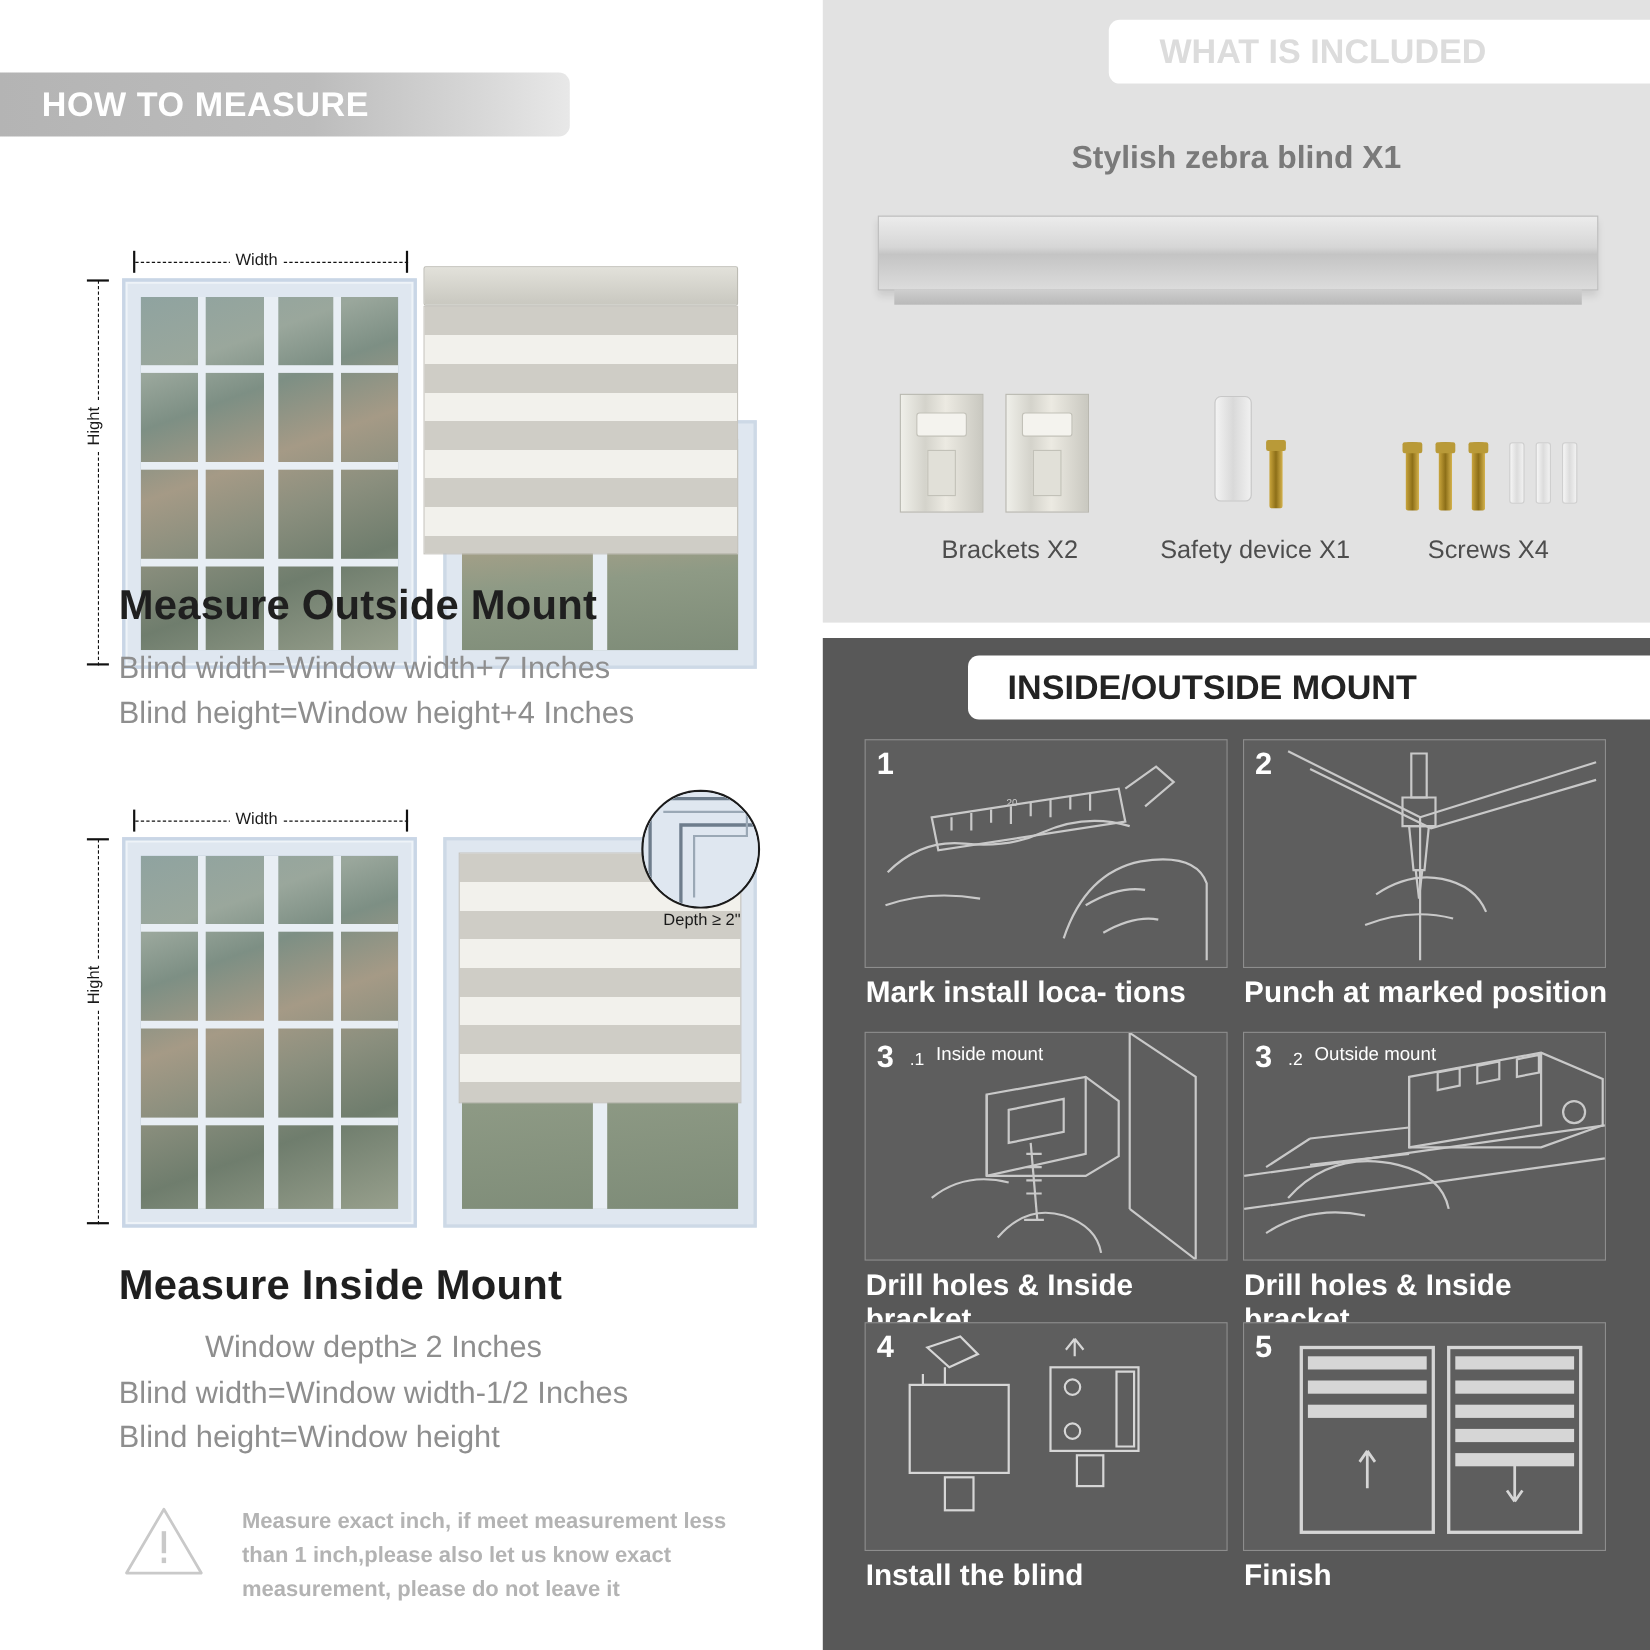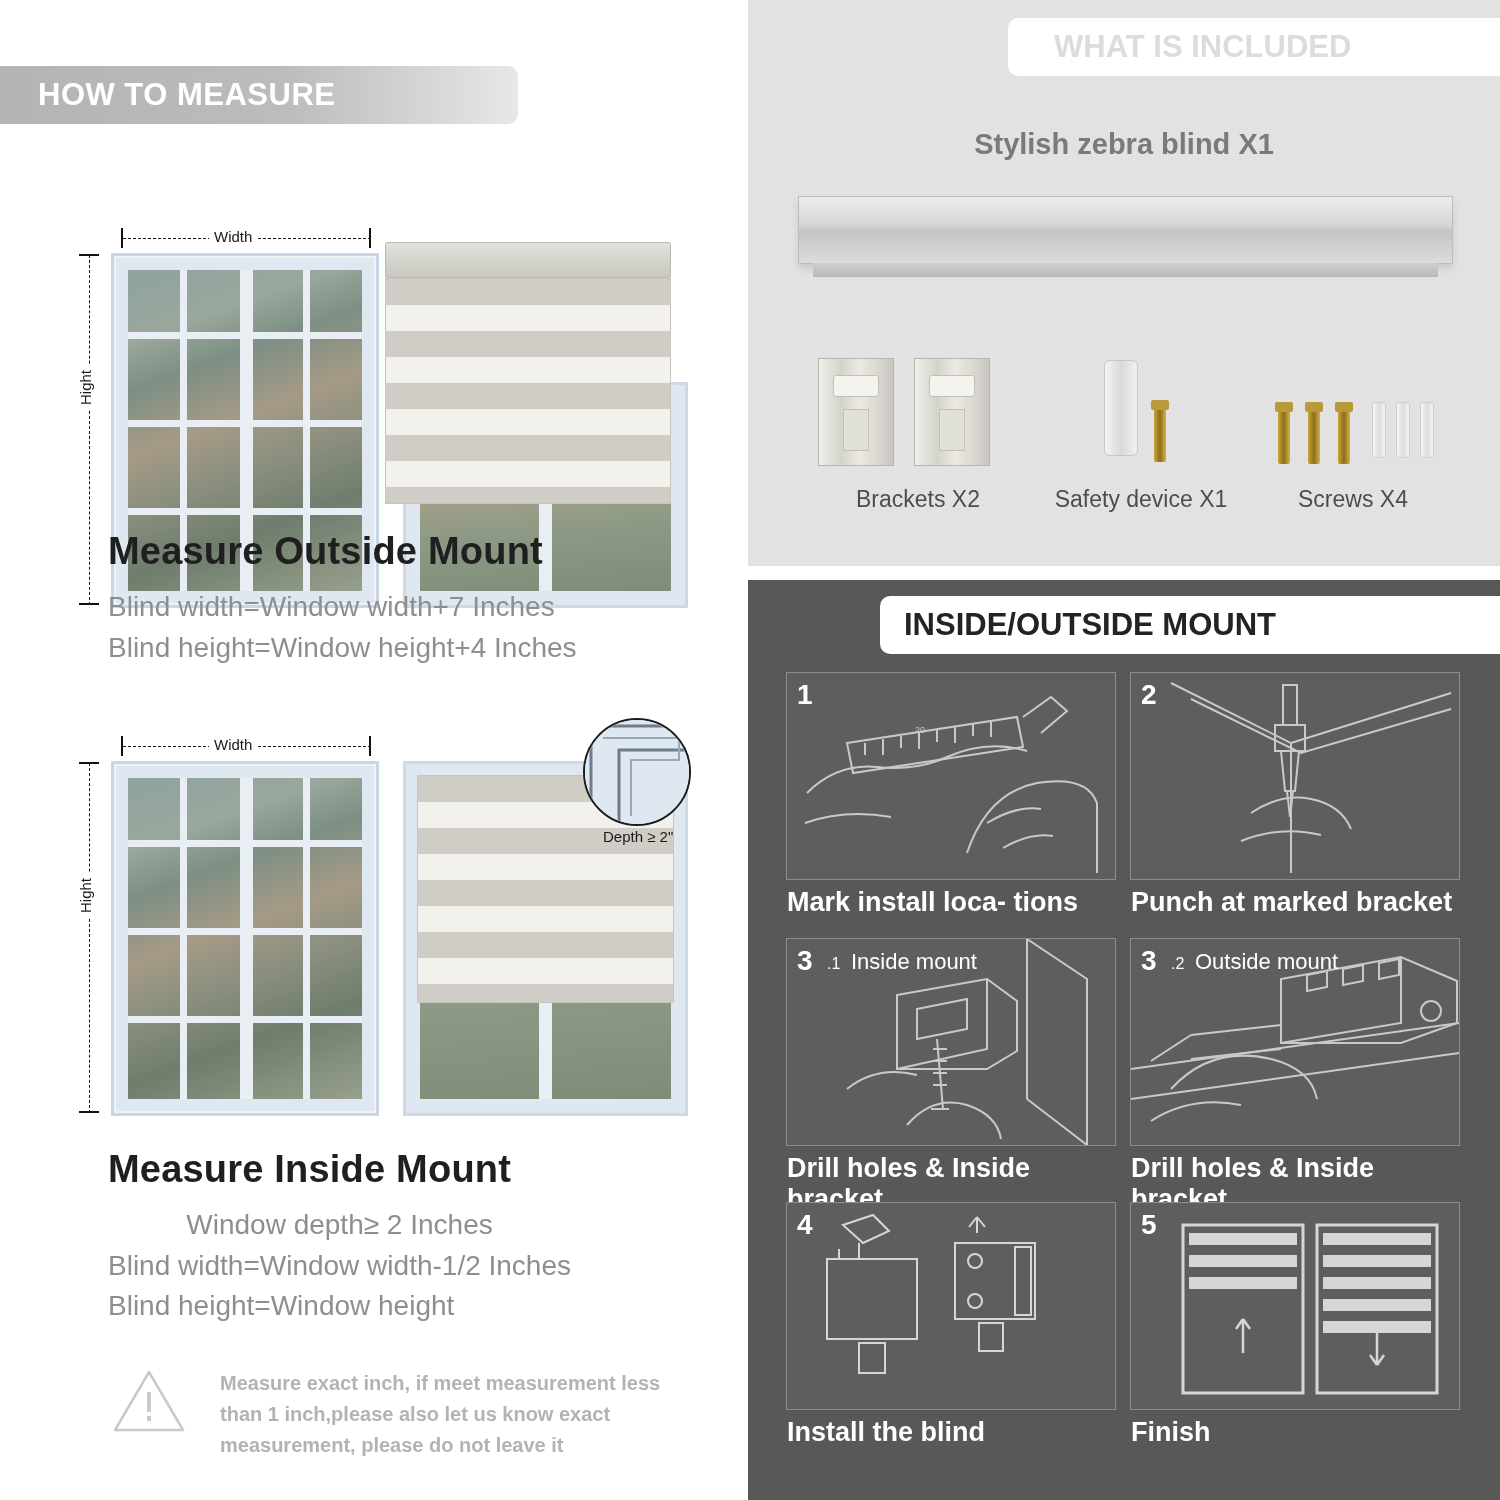--- a/index.html
+++ b/index.html
@@ -162,35 +162,35 @@
   }
 
   
   .mount {
     position:absolute; left:0; top:580px; width:752px; height:920px;
     background:#585858;
   }
   .banner-mount {
     position:absolute; right:0; top:16px; width:620px; height:58px;
     background:#ffffff; border-radius:10px 0 0 10px;
-    display:flex; align-items:center; padding-left:24px;
+    display:flex; align-items:center; padding-left:36px;
     color:#232323; font-size:31px; font-weight:bold;
   }
   .step {
     position:absolute;
     background:#5e5e5e;
     border:1px solid #8d8d8d;
   }
   .step-num {
     position:absolute; left:10px; top:6px;
     font-size:28px; color:#ffffff; font-weight:bold;
   }
   .step-sub {
     position:absolute; left:56px; top:10px;
-    font-size:22px; color:#ffffff;
+    font-size:17px; color:#ffffff;
   }
   .step-caption {
     position:absolute; font-size:27px; color:#ffffff; font-weight:bold;
   }
   svg { display:block; }
 </style>
 </head>
 <body>
 
 <div class="page">
@@ -368,21 +368,21 @@
             <path d="M40 10 l120 60 l0 130 M160 70 l160 -50 M160 70 l0 130"></path>
             <path d="M60 26 l110 54 l150 -44"></path>
             <path d="M152 12 l14 0 l0 40 l-14 0 Z"></path>
             <path d="M144 52 l30 0 l0 26 l-30 0 Z"></path>
             <path d="M150 78 l18 0 l-4 40 l-10 0 Z"></path>
             <path d="M156 118 l6 0 l-3 26 Z"></path>
             <path d="M120 140 q30 -20 60 -14 q30 6 40 30"></path>
             <path d="M110 168 q40 -16 80 -6"></path>
           </g>
         </svg>
-        <div class="step-caption" style="left:0; top:214px; width:340px;">Punch at  marked bracket</div>
+        <div class="step-caption" style="left:0; top:214px; width:340px;">Punch at  marked position</div>
       </div>
 
       <div class="step" style="left:38px; top:358px; width:330px; height:208px;">
         <div class="step-num">3</div>
         <div style="position:absolute; left:40px; top:16px; font-size:16px; color:#fff;">.1</div>
         <div class="step-sub" style="left:64px;">Inside mount</div>
         <svg width="328" height="206" viewBox="0 0 328 206" style="margin-top:0;">
           <g fill="none" stroke="#c9c9c9" stroke-width="2">
             <path d="M240 0 l60 40 l0 166 M240 0 l0 160 M240 160 l60 46"></path>
             <path d="M110 56 l90 -16 l30 22 l0 50 l-30 18 l-90 0 Z"></path>

